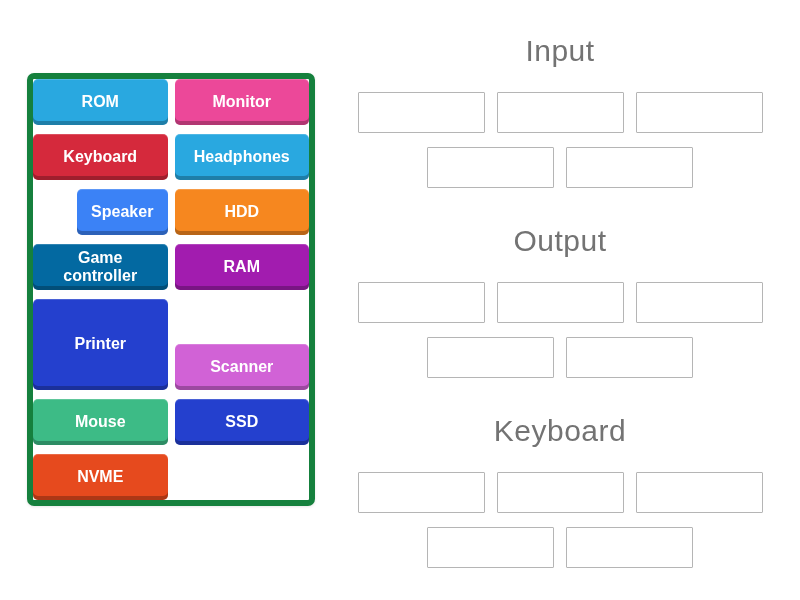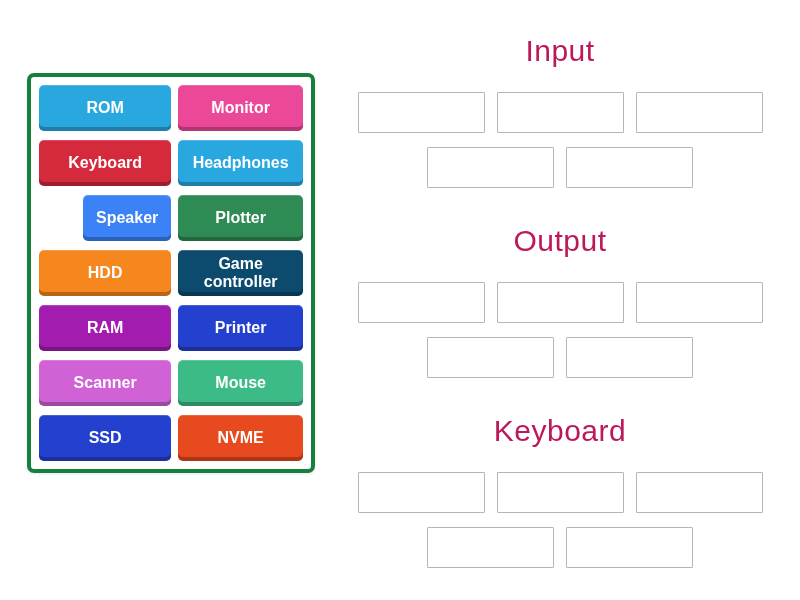--- a/index.html
+++ b/index.html
@@ -11,24 +11,24 @@
     overflow: hidden;
   }
 
   
   .tile-panel {
     position: absolute;
     left: 27px;
     top: 73px;
     width: 288px;
     background: #ffffff;
-    border: 4px solid #15803d;
+    border: 6px solid #15803d;
     border-radius: 7px;
     box-shadow: 0 1px 3px rgba(0,0,0,0.10);
-    padding: 8px;
+    padding: 0;
     display: grid;
     grid-template-columns: 1fr 1fr;
     gap: 9px 7px;
   }
   .tile {
     min-height: 46px;
     border-radius: 5px;
     display: flex;
     align-items: center;
     justify-content: center;
@@ -47,21 +47,21 @@
   .groups {
     position: absolute;
     left: 350px;
     top: 32px;
     width: 420px;
   }
   .group { margin-bottom: 34px; }
   .group-title {
     font-size: 30px;
     font-weight: 400;
-    color: #be185d;
+    color: #737373;
     text-align: center;
     line-height: 38px;
     margin-bottom: 22px;
     letter-spacing: 0.5px;
   }
   .slots {
     display: flex;
     flex-wrap: wrap;
     justify-content: center;
     gap: 14px 12px;
@@ -86,36 +86,33 @@
     </div>
     <div class="tile" style="background: rgb(213, 41, 60);">
       <span>Keyboard</span>
     </div>
     <div class="tile" style="background: rgb(41, 168, 224);">
       <span>Headphones</span>
     </div>
     <div class="tile" style="background: #3b82f6; margin-left: 44px;">
       <span>Speaker</span>
     </div>
-    <div class="tile" style="background: rgb(46, 139, 84);">
-      <span>Plotter</span>
-    </div>
     <div class="tile" style="background: rgb(246, 135, 31);">
       <span>HDD</span>
     </div>
-    <div class="tile" style="background: #0c4a6e; justify-content: center;">
+    <div class="tile" style="background: #0369a1; justify-content: center;">
       <span>Game controller</span>
     </div>
     <div class="tile" style="background: #a21caf;">
       <span>RAM</span>
     </div>
     <div class="tile" style="background: rgb(36, 64, 206);">
       <span>Printer</span>
     </div>
-    <div class="tile" style="background: rgb(209, 98, 214);">
+    <div class="tile" style="background: rgb(209, 98, 214); margin-top: 45px;">
       <span>Scanner</span>
     </div>
     <div class="tile" style="background: rgb(61, 187, 134);">
       <span>Mouse</span>
     </div>
     <div class="tile" style="background: rgb(36, 64, 206);">
       <span>SSD</span>
     </div>
     <div class="tile" style="background: rgb(230, 74, 30); text-align: center;">
       <span>NVME</span>

